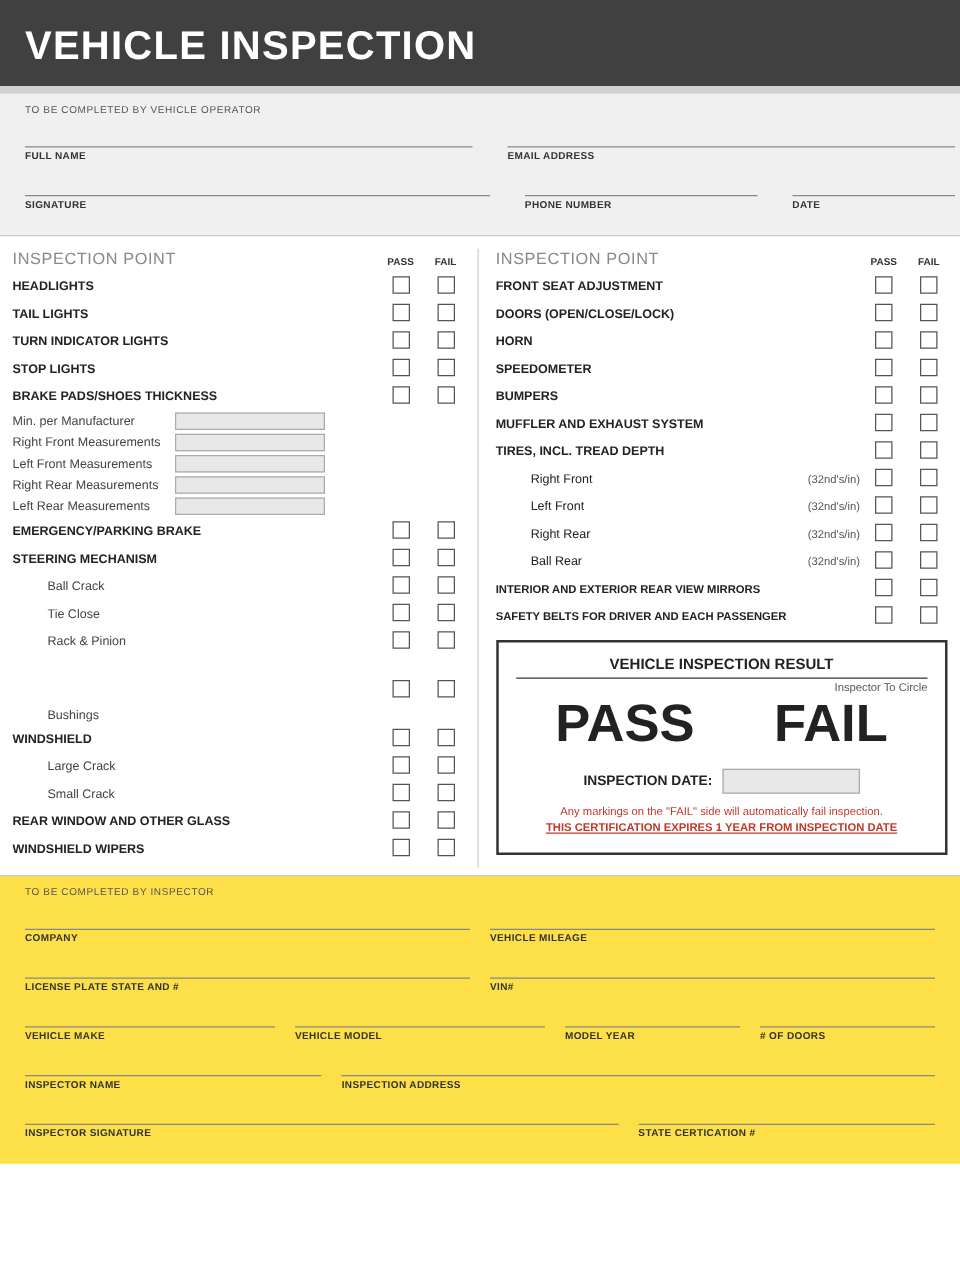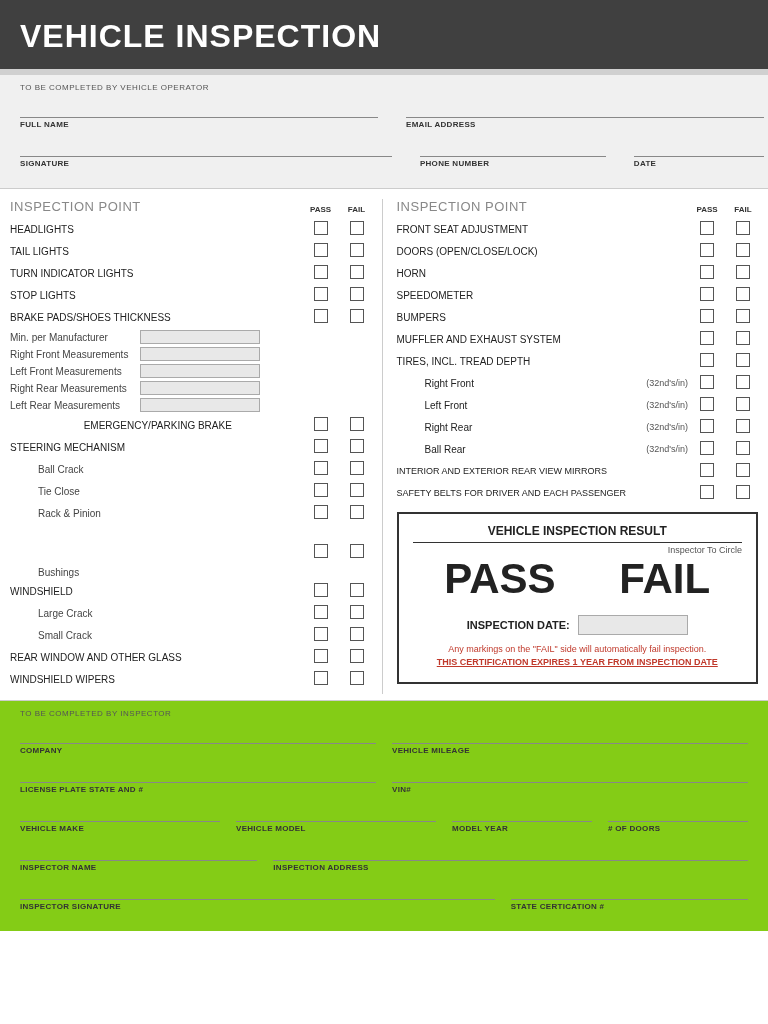--- a/index.html
+++ b/index.html
@@ -24,21 +24,21 @@
     .inspection-body { display: flex; padding: 10px 10px 0 10px; gap: 0; }
     .col-left { flex: 1; padding-right: 10px; border-right: 1px solid #ccc; }
     .col-right { flex: 1; padding-left: 14px; }
 
     .col-header { display: flex; align-items: flex-end; margin-bottom: 6px; }
     .col-header-title { flex: 1; font-size: 13px; color: #888; font-weight: normal; text-transform: uppercase; letter-spacing: 0.5px; }
     .col-header-pass { width: 30px; text-align: center; font-size: 8px; font-weight: bold; text-transform: uppercase; color: #333; margin-right: 6px; }
     .col-header-fail { width: 30px; text-align: center; font-size: 8px; font-weight: bold; text-transform: uppercase; color: #333; }
 
     .inspection-row { display: flex; align-items: center; margin-bottom: 4px; min-height: 18px; }
-    .inspection-row.bold .row-label { font-weight: normal; font-size: 10px; text-transform: uppercase; }
+    .inspection-row.bold .row-label { font-weight: bold; font-size: 10px; text-transform: uppercase; }
     .inspection-row.indent2 .row-label { font-size: 10px; padding-left: 28px; color: #444; }
     .row-label { flex: 1; font-size: 10px; }
     .row-pass { width: 30px; text-align: center; margin-right: 6px; }
     .row-fail { width: 30px; text-align: center; }
     .checkbox { width: 14px; height: 14px; border: 1px solid #555; display: inline-block; background: #fff; }
 
     .measurement-row { display: flex; align-items: center; margin-bottom: 3px; }
     .measurement-label { font-size: 10px; color: #444; width: 130px; }
     .measurement-input { width: 120px; height: 14px; border: 1px solid #aaa; background: #e8e8e8; }
 
@@ -47,21 +47,21 @@
     .result-box-subtitle { text-align: right; font-size: 9px; color: #555; margin-bottom: 0; }
     .result-options { display: flex; justify-content: space-around; align-items: center; margin-bottom: 12px; }
     .result-pass { font-size: 42px; font-weight: 900; color: #222; }
     .result-fail { font-size: 42px; font-weight: 900; color: #222; }
     .inspection-date-row { display: flex; align-items: center; justify-content: center; gap: 8px; margin-bottom: 8px; }
     .inspection-date-label { font-size: 11px; font-weight: bold; text-transform: uppercase; }
     .inspection-date-input { width: 110px; height: 20px; border: 1px solid #aaa; background: #e8e8e8; }
     .result-note { font-size: 9px; color: #c0392b; text-align: center; line-height: 1.4; }
     .result-note .underline { text-decoration: underline; font-weight: bold; }
 
-    .inspector-section { background: #84cc16; padding: 8px 20px 10px 20px; border-top: 1px solid #ccc; margin-top: 6px; }
+    .inspector-section { background: #fde047; padding: 8px 20px 10px 20px; border-top: 1px solid #ccc; margin-top: 6px; }
     .inspector-form-row { display: flex; gap: 16px; margin-bottom: 10px; }
   </style>
 </head>
 <body>
 
 <div class="header">
   <h1>VEHICLE INSPECTION</h1>
 </div>
 <div class="section-bar"></div>
 
@@ -142,21 +142,21 @@
     </div>
     <div class="measurement-row">
       <div class="measurement-label">Right Rear Measurements</div>
       <div class="measurement-input"></div>
     </div>
     <div class="measurement-row">
       <div class="measurement-label">Left Rear Measurements</div>
       <div class="measurement-input"></div>
     </div>
 
-    <div class="inspection-row bold" style="margin-top:4px;text-align:center;">
+    <div class="inspection-row bold" style="margin-top:4px;">
       <div class="row-label">EMERGENCY/PARKING BRAKE</div>
       <div class="row-pass"><span class="checkbox"></span></div>
       <div class="row-fail"><span class="checkbox"></span></div>
     </div>
     <div class="inspection-row bold">
       <div class="row-label">STEERING MECHANISM</div>
       <div class="row-pass"><span class="checkbox"></span></div>
       <div class="row-fail"><span class="checkbox"></span></div>
     </div>
     <div class="inspection-row indent2">

